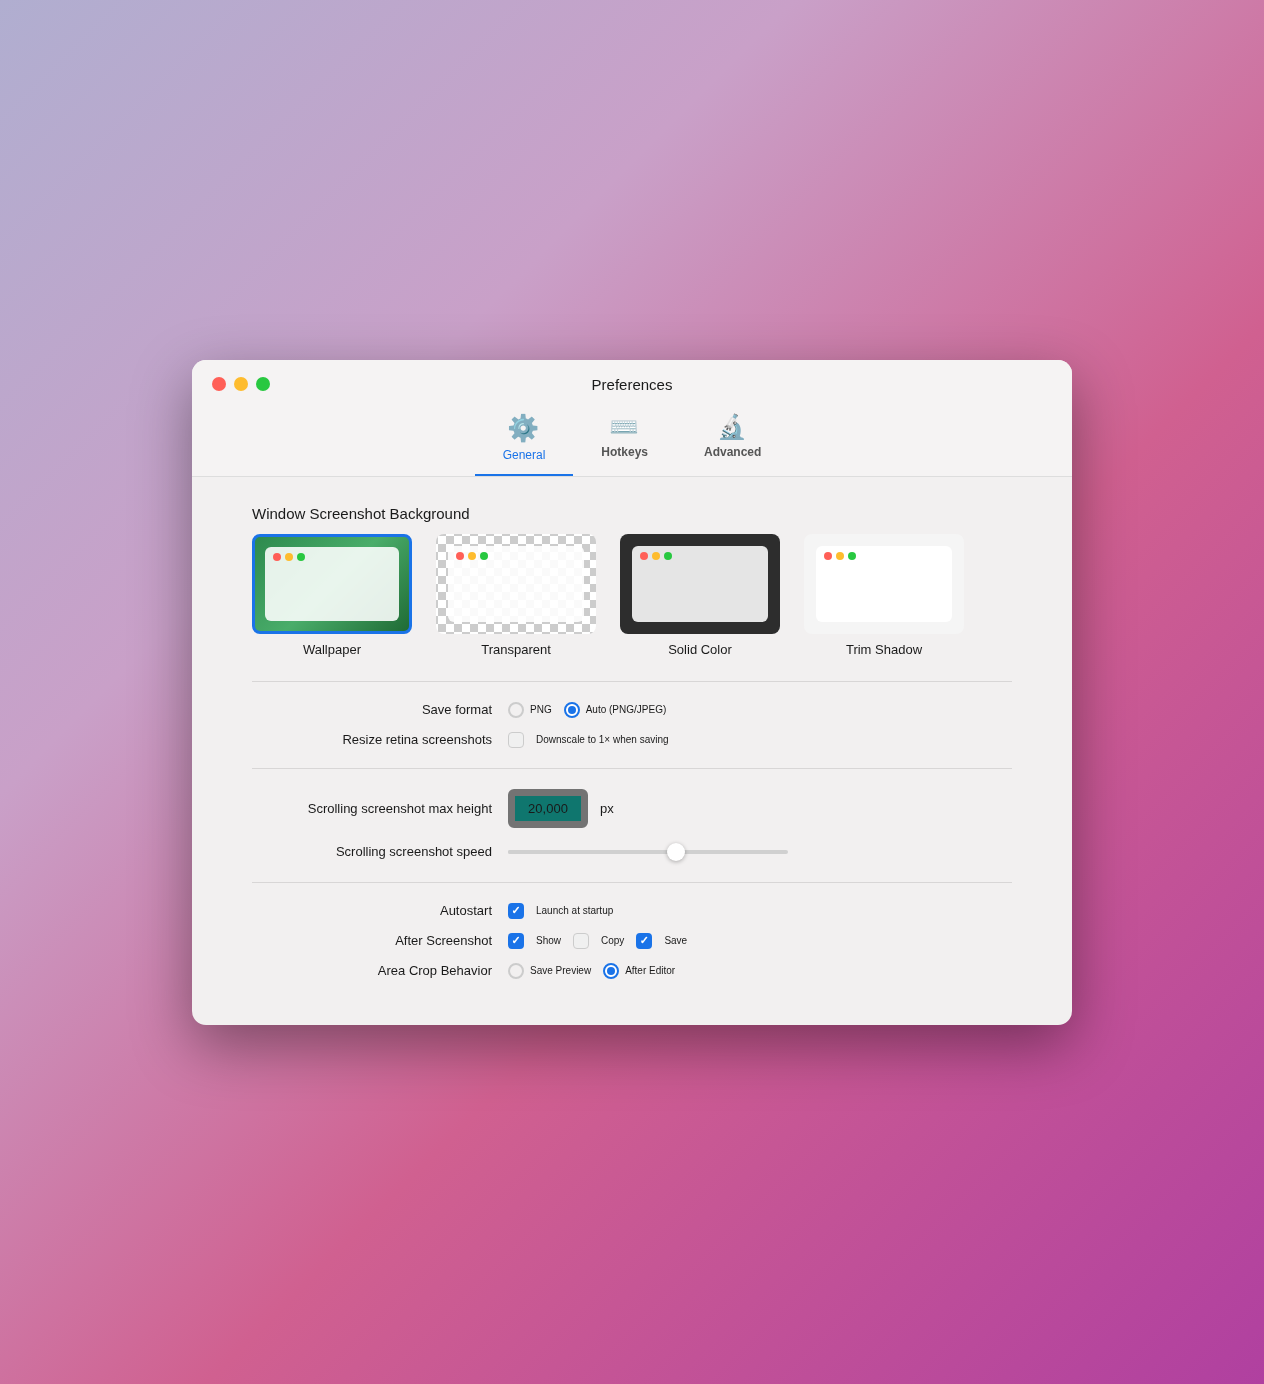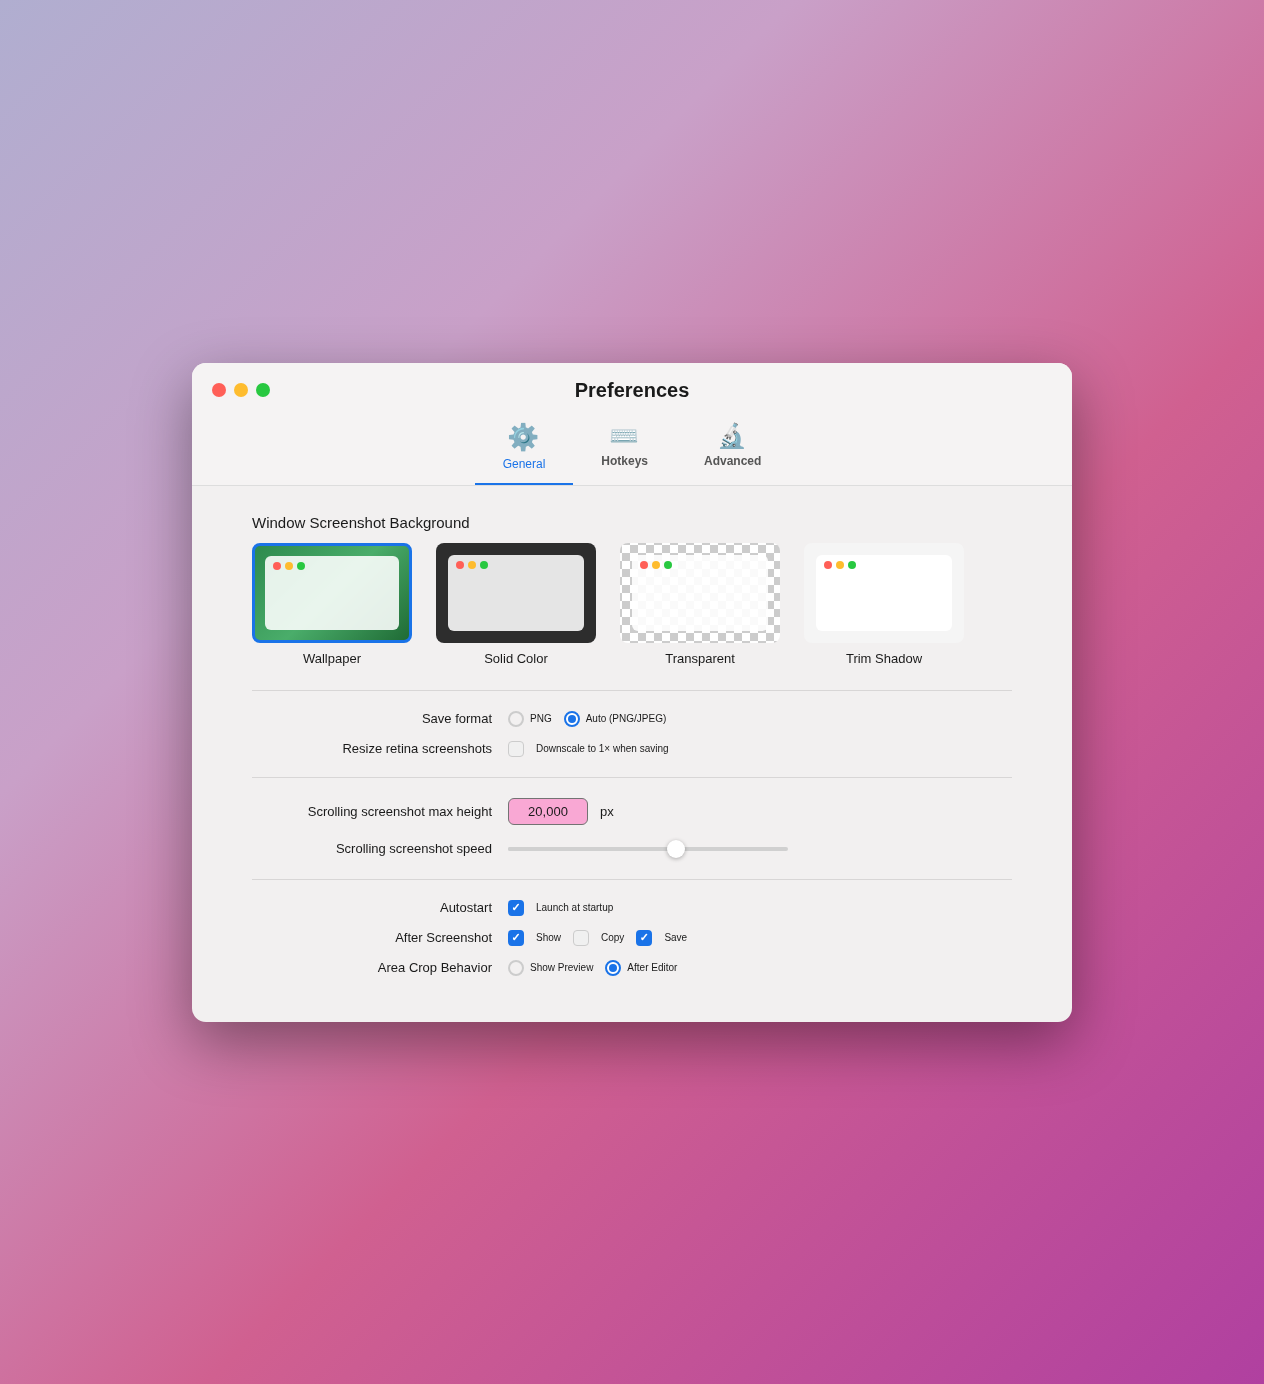--- a/index.html
+++ b/index.html
@@ -51,22 +51,22 @@
     .traffic-light {
       width: 14px;
       height: 14px;
       border-radius: 50%;
     }
     .traffic-light.close { background: #ff5f57; }
     .traffic-light.minimize { background: #febc2e; }
     .traffic-light.maximize { background: #28c840; }
 
     .window-title {
-      font-size: 20px;
-      font-weight: 700;
+      font-size: 15px;
+      font-weight: 400;
       color: #1a1a1a;
     }
 
     .toolbar {
       display: flex;
       gap: 0;
       margin-bottom: 0;
     }
 
     .toolbar-item {
@@ -232,22 +232,22 @@
       background: white;
       border: 1px solid #ccc;
       border-radius: 6px;
       padding: 5px 10px;
       font-size: 13px;
       color: #1a1a1a;
       width: 280px;
     }
 
     .number-input {
-      background: #f9a8d4;
-      border: 1px solid #737373;
+      background: #0f766e;
+      border: 7px solid #737373;
       border-radius: 6px;
       padding: 5px 10px;
       font-size: 13px;
       color: #1a1a1a;
       width: 80px;
       text-align: center;
     }
 
     .radio-group {
       display: flex;
@@ -407,43 +407,43 @@
                 <div class="window-dot dot-red"></div>
                 <div class="window-dot dot-yellow"></div>
                 <div class="window-dot dot-green"></div>
               </div>
             </div>
           </div>
           <span class="bg-label">Wallpaper</span>
         </div>
 
         <div class="bg-option">
+          <div class="bg-preview bg-preview-transparent">
+            <div class="window-chrome window-chrome-light" style="background:rgba(255,255,255,0.90);">
+              <div class="window-dots">
+                <div class="window-dot dot-red"></div>
+                <div class="window-dot dot-yellow"></div>
+                <div class="window-dot dot-green"></div>
+              </div>
+            </div>
+          </div>
+          <span class="bg-label">Transparent</span>
+        </div>
+
+        <div class="bg-option">
           <div class="bg-preview bg-preview-solid">
             <div class="window-chrome window-chrome-dark" style="background:rgba(255,255,255,0.88);">
               <div class="window-dots">
                 <div class="window-dot dot-red"></div>
                 <div class="window-dot dot-yellow"></div>
                 <div class="window-dot dot-green"></div>
               </div>
             </div>
           </div>
           <span class="bg-label">Solid Color</span>
-        </div>
-
-        <div class="bg-option">
-          <div class="bg-preview bg-preview-transparent">
-            <div class="window-chrome window-chrome-light" style="background:rgba(255,255,255,0.90);">
-              <div class="window-dots">
-                <div class="window-dot dot-red"></div>
-                <div class="window-dot dot-yellow"></div>
-                <div class="window-dot dot-green"></div>
-              </div>
-            </div>
-          </div>
-          <span class="bg-label">Transparent</span>
         </div>
 
         <div class="bg-option">
           <div class="bg-preview bg-preview-trim">
             <div class="window-chrome window-chrome-light" style="background:rgba(255,255,255,0.95);">
               <div class="window-dots">
                 <div class="window-dot dot-red"></div>
                 <div class="window-dot dot-yellow"></div>
                 <div class="window-dot dot-green"></div>
               </div>
@@ -522,21 +522,21 @@
         <div class="checkbox-btn checked"></div>
         <span class="radio-label">Save</span>
       </div>
     </div>
 
     <div class="form-row">
       <span class="form-label">Area Crop Behavior</span>
       <div class="form-controls">
         <div class="radio-group">
           <div class="radio-btn"></div>
-          <span class="radio-label">Show Preview</span>
+          <span class="radio-label">Save Preview</span>
         </div>
         <div class="radio-group">
           <div class="radio-btn checked"></div>
           <span class="radio-label">After Editor</span>
         </div>
       </div>
     </div>
 
   </div>
 </div>

